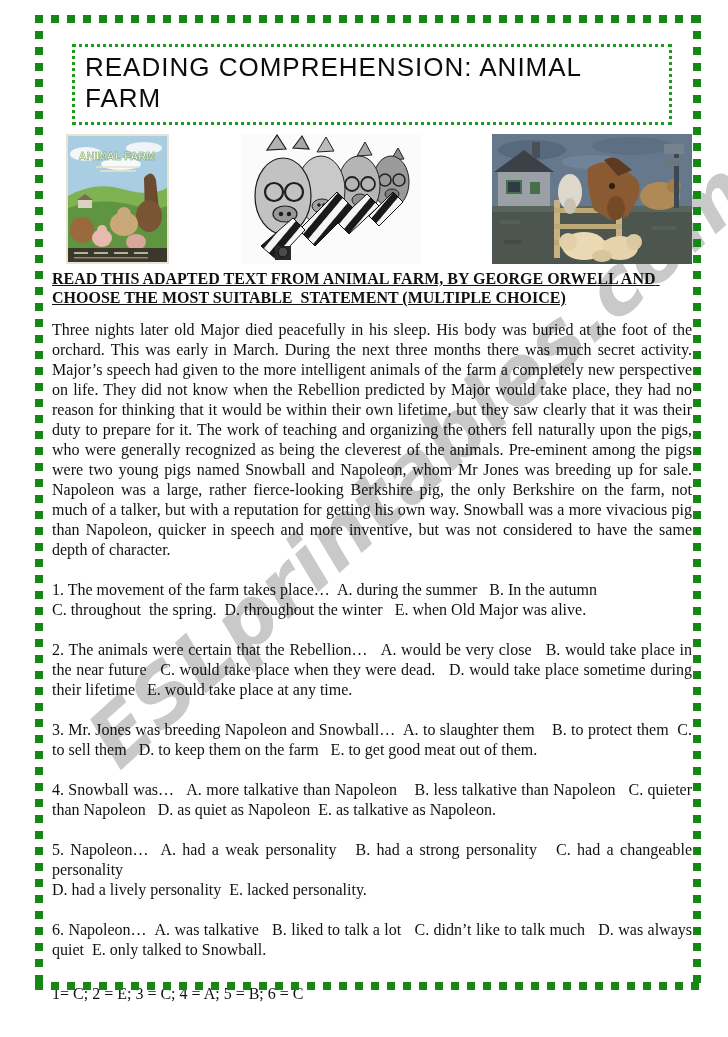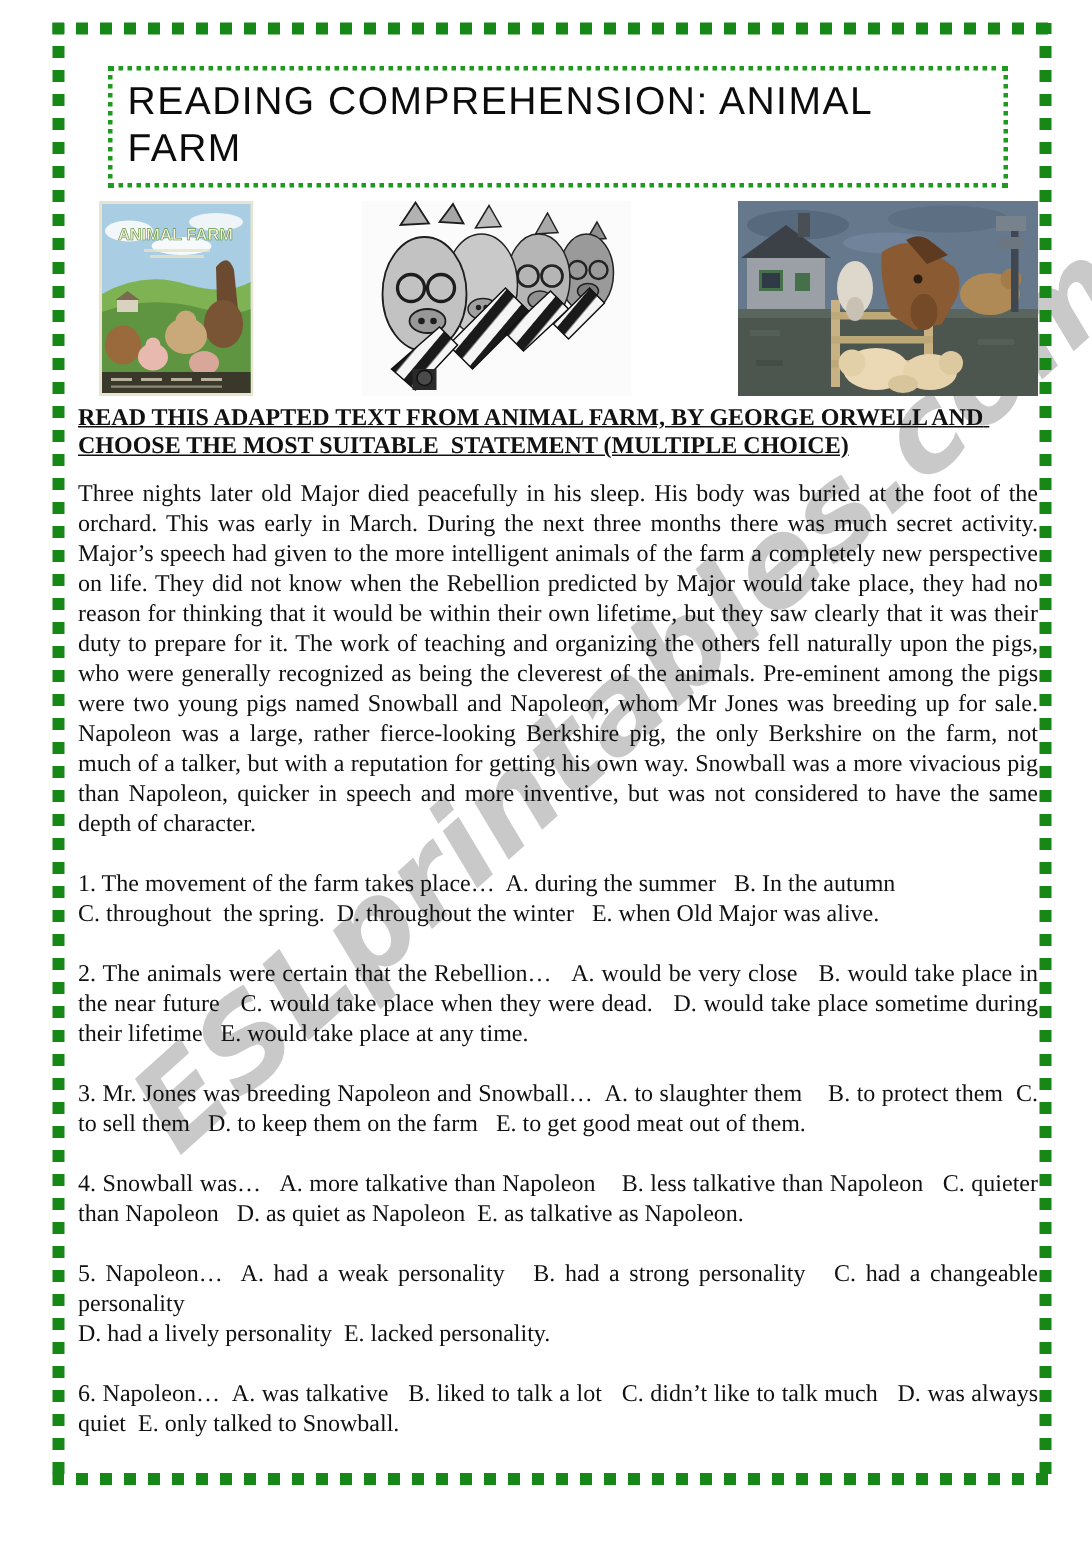--- a/index.html
+++ b/index.html
@@ -250,15 +250,16 @@
 
     <div class="question">1. The movement of the farm takes place…  A. during the summer   B. In the autumn
 C. throughout  the spring.  D. throughout the winter   E. when Old Major was alive.</div>
     <div class="question">2. The animals were certain that the Rebellion…   A. would be very close   B. would take place in the near future   C. would take place when they were dead.   D. would take place sometime during their lifetime   E. would take place at any time.</div>
     <div class="question">3. Mr. Jones was breeding Napoleon and Snowball…  A. to slaughter them    B. to protect them  C. to sell them   D. to keep them on the farm   E. to get good meat out of them.</div>
     <div class="question">4. Snowball was…   A. more talkative than Napoleon    B. less talkative than Napoleon   C. quieter than Napoleon   D. as quiet as Napoleon  E. as talkative as Napoleon.</div>
     <div class="question">5. Napoleon…  A. had a weak personality   B. had a strong personality   C. had a changeable personality
 D. had a lively personality  E. lacked personality.</div>
     <div class="question">6. Napoleon…  A. was talkative   B. liked to talk a lot   C. didn’t like to talk much   D. was always quiet  E. only talked to Snowball.</div>
 
+    <div class="answer-key">1= C; 2 = E; 3 = C; 4 = A; 5 = B; 6 = C</div>
 
   </div>
 </div>
 
 </body></html>

